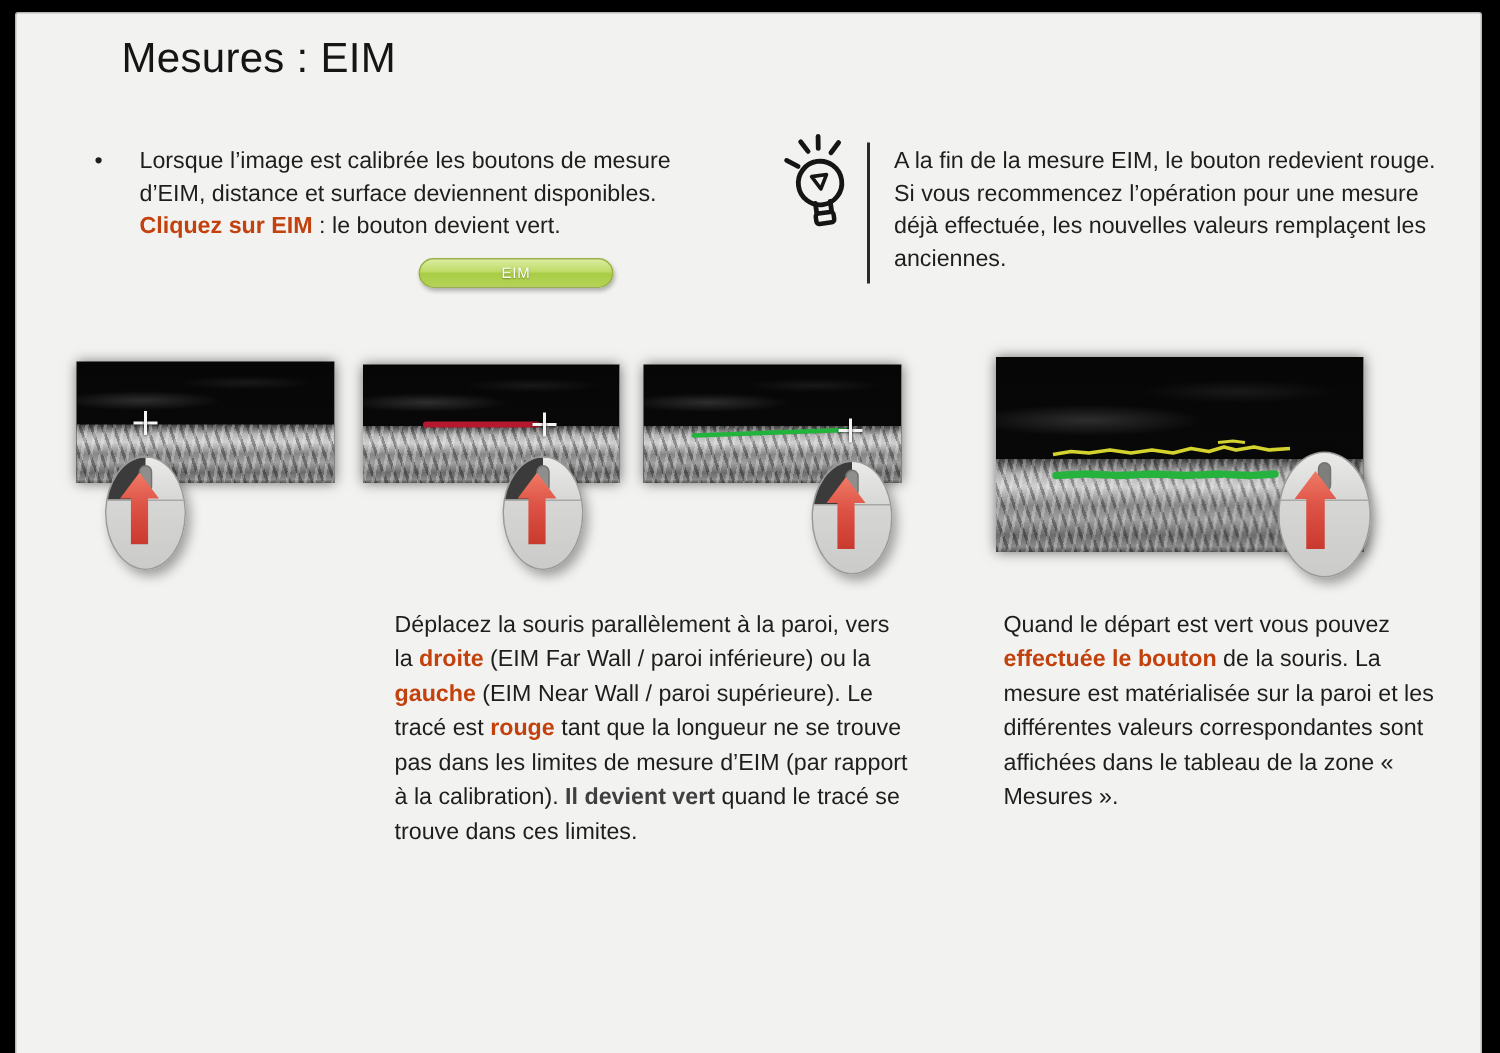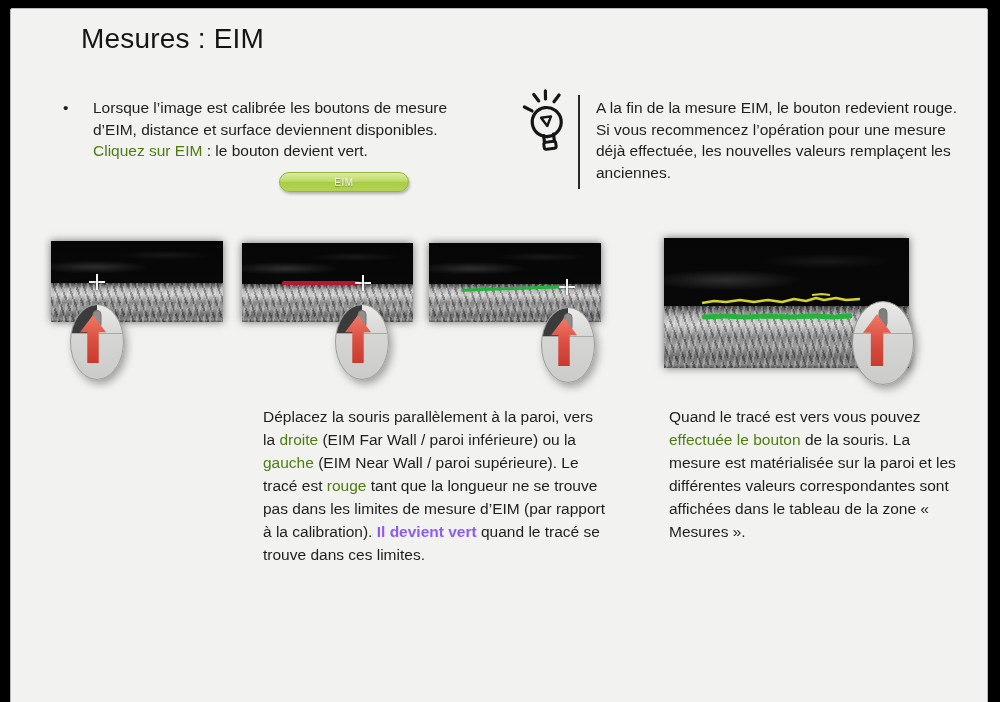--- a/index.html
+++ b/index.html
@@ -13,22 +13,22 @@
   }
   .abs{position:absolute;}
   .title{
     left:70px;top:14px;font-size:28px;color:#151515;letter-spacing:.2px;
   }
   .bullet-block{
     left:52px;top:88px;width:406px;display:flex;
     font-size:15.5px;line-height:21.5px;color:#1e1e1e;
   }
   .bullet-glyph{width:30px;flex:0 0 30px;}
-  .em-red{color:#4d7c0f;font-weight:normal;}
-  .em-green{color:#8b5cf6;font-weight:bold;}
+  .em-red{color:#c2410c;font-weight:bold;}
+  .em-green{color:#404040;font-weight:bold;}
   .eim-btn{
     left:268px;top:163px;width:130px;height:20px;border-radius:10px;
     background:linear-gradient(180deg,#dcec9f 0%,#bedb66 45%,#a9cd46 52%,#b4d355 100%);
     border:1px solid #97b243;box-shadow:1px 2px 3px rgba(0,0,0,.28);
     color:#fff;font-weight:normal;font-size:10px;text-align:center;line-height:20px;
     letter-spacing:.5px;text-shadow:0 1px 1px rgba(96,118,32,.85);box-sizing:border-box;
   }
   .bulb{left:508px;top:80px;}
   .tip-divider{left:567px;top:86px;width:2px;height:94px;background:#2b2b2b;}
   .tip-text{
@@ -159,15 +159,15 @@
     <div class="m-wheel"></div>
     <div class="m-arrow"></div>
   </div>
   <div class="mouse mouse4 released">
     <div class="m-line"></div>
     <div class="m-wheel"></div>
     <div class="m-arrow"></div>
   </div>
 
   <div class="abs step step2"><span>Déplacez la souris parallèlement à la paroi, vers la </span><span class="em-red">droite</span><span>  (EIM Far Wall / paroi inférieure) ou la </span><span class="em-red">gauche</span><span> (EIM Near Wall / paroi supérieure). Le tracé est </span><span class="em-red">rouge</span><span> tant que la longueur ne se trouve pas dans les limites de mesure d’EIM (par rapport à la calibration). </span><span class="em-green">Il devient vert</span><span> quand le tracé se trouve dans ces limites.</span></div>
-  <div class="abs step step3"><span>Quand le tracé est vers vous pouvez </span><span class="em-red">effectuée le bouton</span><span> de la souris. La mesure est matérialisée sur la paroi et les différentes valeurs correspondantes sont affichées dans le tableau de la zone « Mesures ».</span></div>
+  <div class="abs step step3"><span>Quand le départ est vert vous pouvez </span><span class="em-red">effectuée le bouton</span><span> de la souris. La mesure est matérialisée sur la paroi et les différentes valeurs correspondantes sont affichées dans le tableau de la zone « Mesures ».</span></div>
 
 </div>
 
 </body></html>

